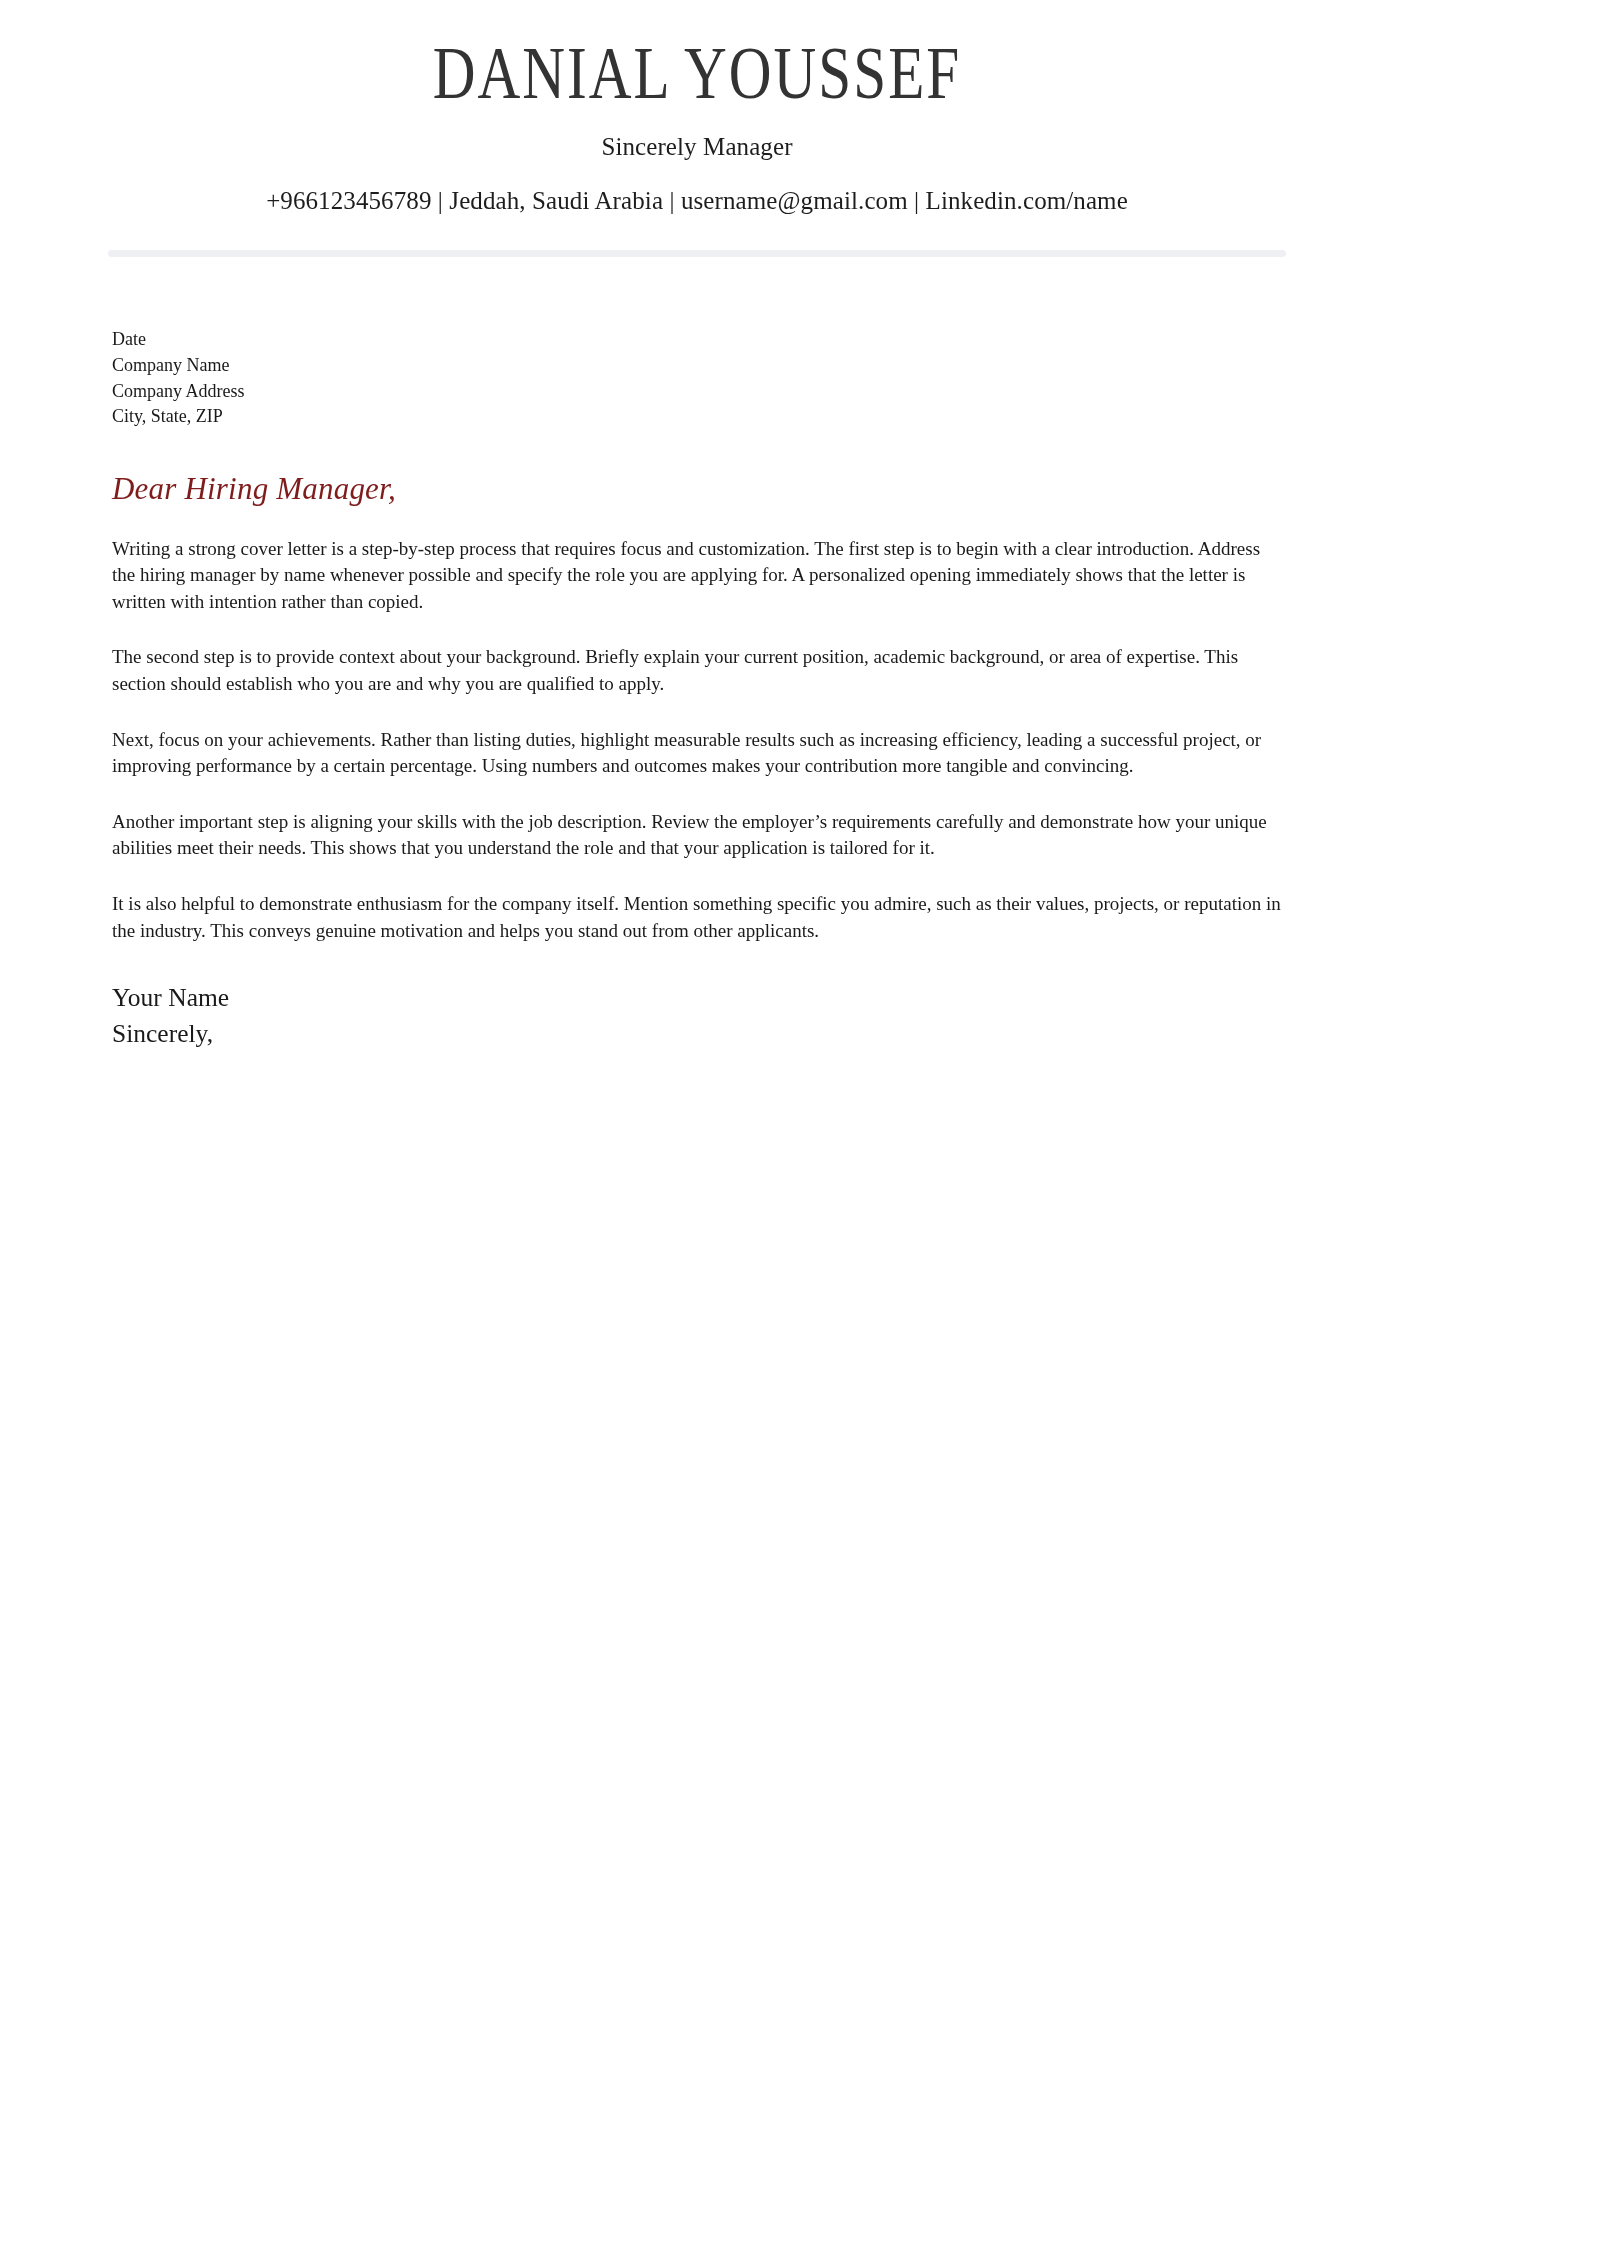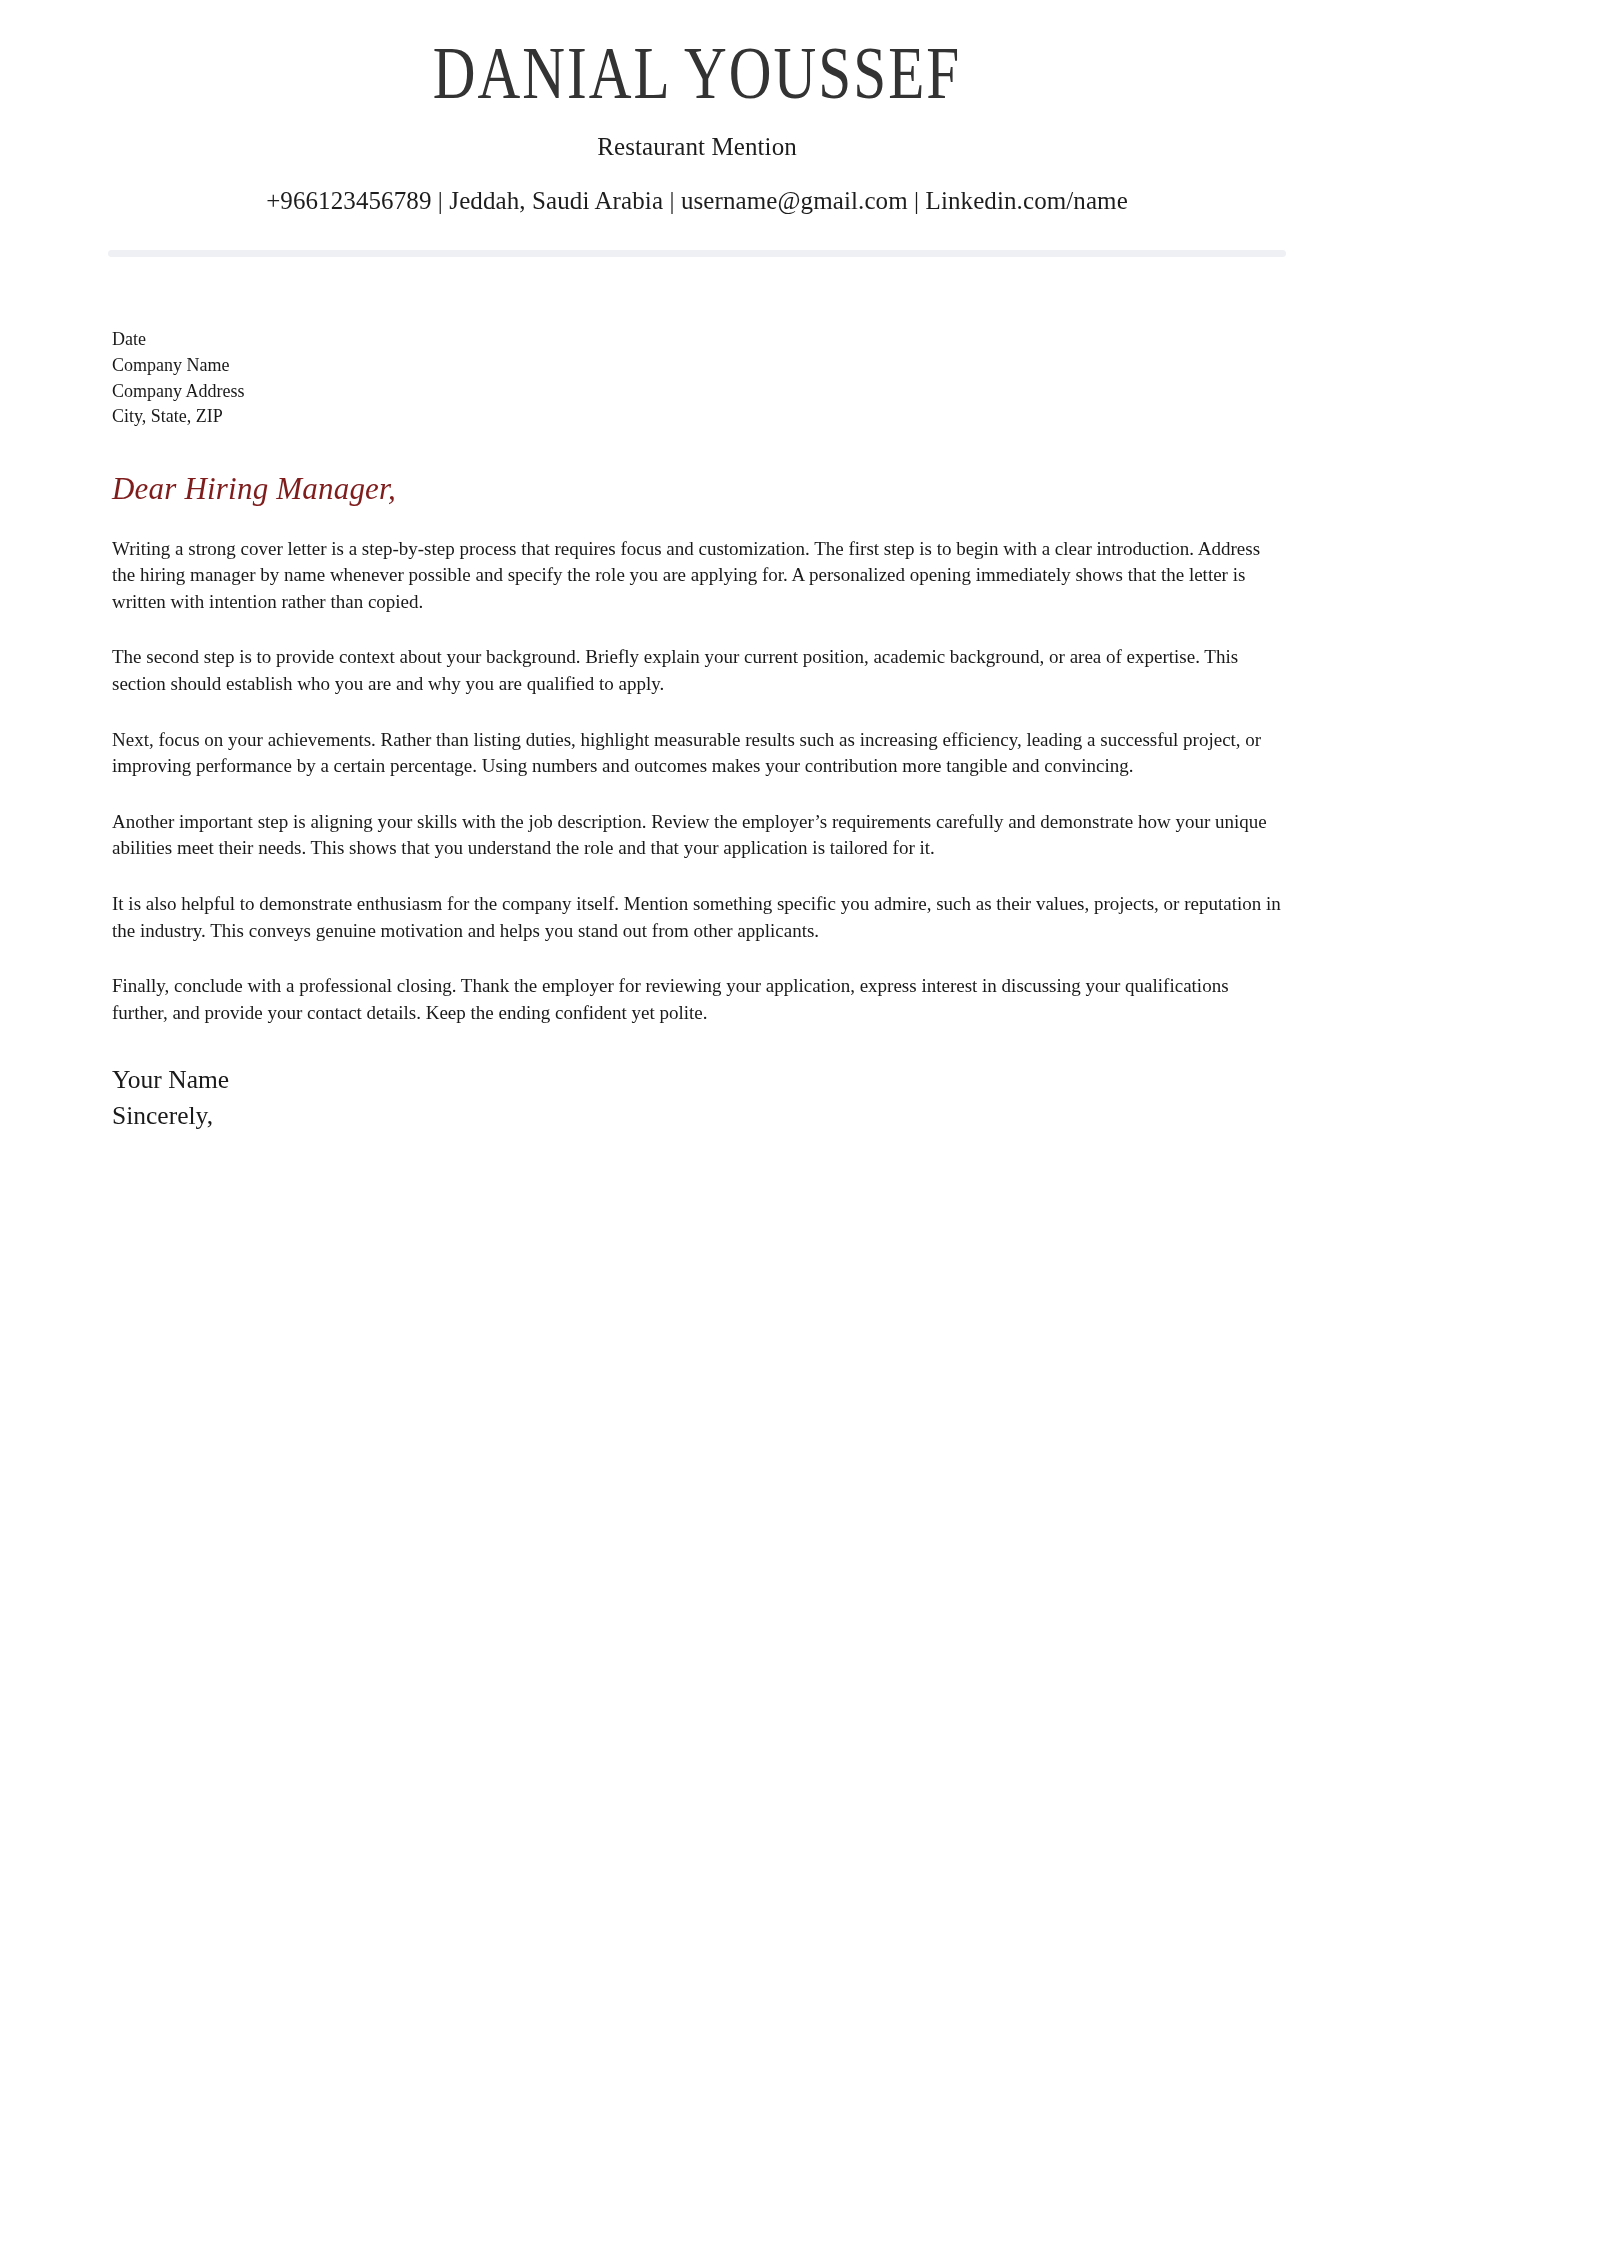--- a/index.html
+++ b/index.html
@@ -109,21 +109,21 @@
   .closing div { white-space: nowrap; }
 </style>
 </head>
 <body>
 
 <div class="page">
 
   <div class="header">
     <div class="name">DANIAL YOUSSEF</div>
 
-    <div class="job-title">Restaurant Mention</div>
+    <div class="job-title">Sincerely Manager</div>
 
     <div class="contact-line">+966123456789 | Jeddah, Saudi Arabia | username@gmail.com | Linkedin.com/name</div>
 
     <div class="divider-wrap">
       <div class="divider"></div>
     </div>
   </div>
 
   <div class="letter">
 
@@ -134,21 +134,20 @@
       <div>City, State, ZIP</div>
     </div>
 
     <div class="salutation">Dear Hiring Manager,</div>
 
     <p class="para">Writing a strong cover letter is a step-by-step process that requires focus and customization. The first step is to begin with a clear introduction. Address the hiring manager by name whenever possible and specify the role you are applying for. A personalized opening immediately shows that the letter is written with intention rather than copied.</p>
     <p class="para">The second step is to provide context about your background. Briefly explain your current position, academic background, or area of expertise. This section should establish who you are and why you are qualified to apply.</p>
     <p class="para">Next, focus on your achievements. Rather than listing duties, highlight measurable results such as increasing efficiency, leading a successful project, or improving performance by a certain percentage. Using numbers and outcomes makes your contribution more tangible and convincing.</p>
     <p class="para">Another important step is aligning your skills with the job description. Review the employer’s requirements carefully and demonstrate how your unique abilities meet their needs. This shows that you understand the role and that your application is tailored for it.</p>
     <p class="para">It is also helpful to demonstrate enthusiasm for the company itself. Mention something specific you admire, such as their values, projects, or reputation in the industry. This conveys genuine motivation and helps you stand out from other applicants.</p>
-    <p class="para">Finally, conclude with a professional closing. Thank the employer for reviewing your application, express interest in discussing your qualifications further, and provide your contact details. Keep the ending confident yet polite.</p>
 
     <div class="closing">
       <div>Your Name</div>
       <div>Sincerely,</div>
     </div>
 
   </div>
 </div>
 
 </body></html>

